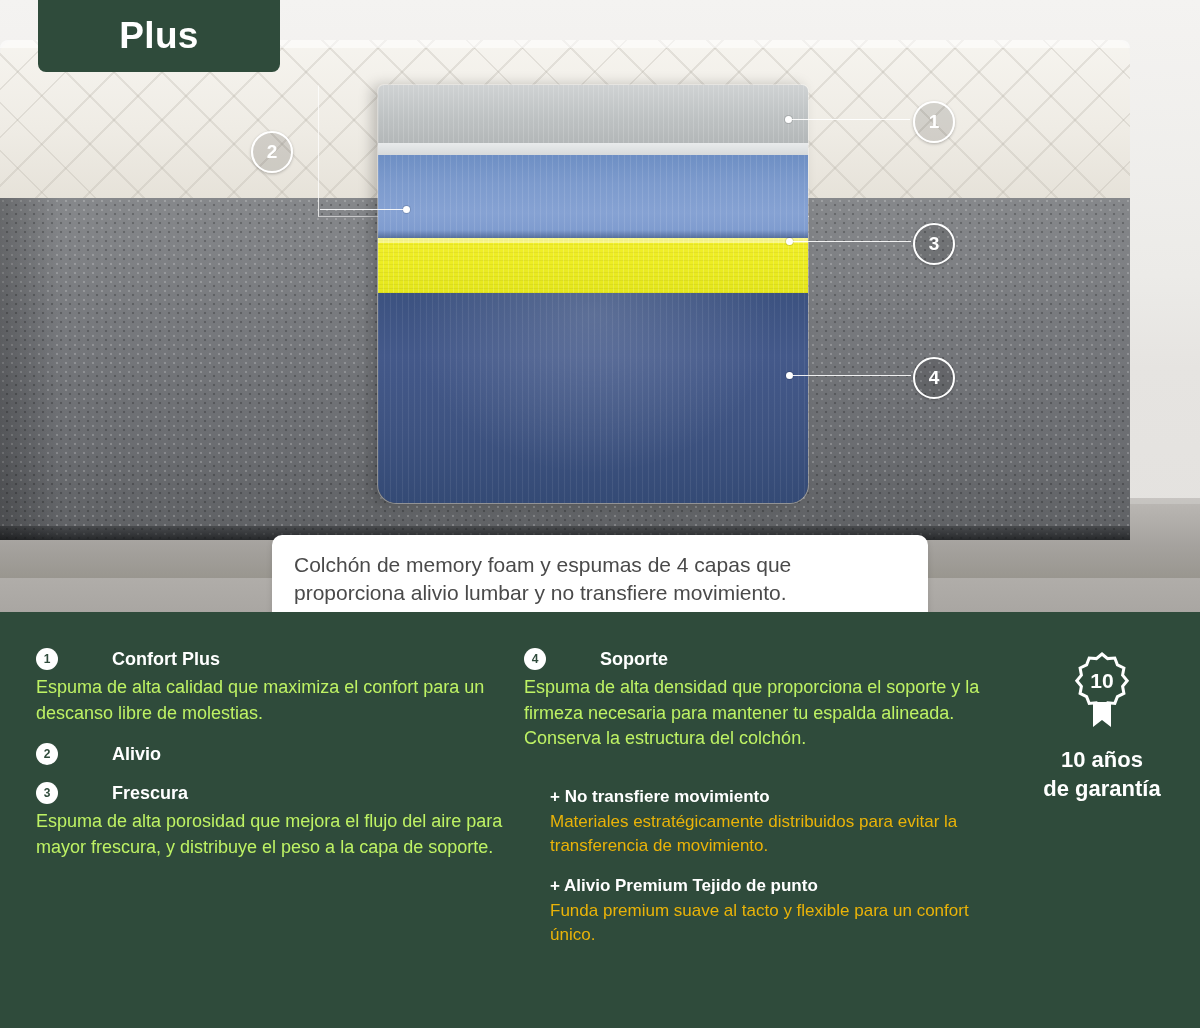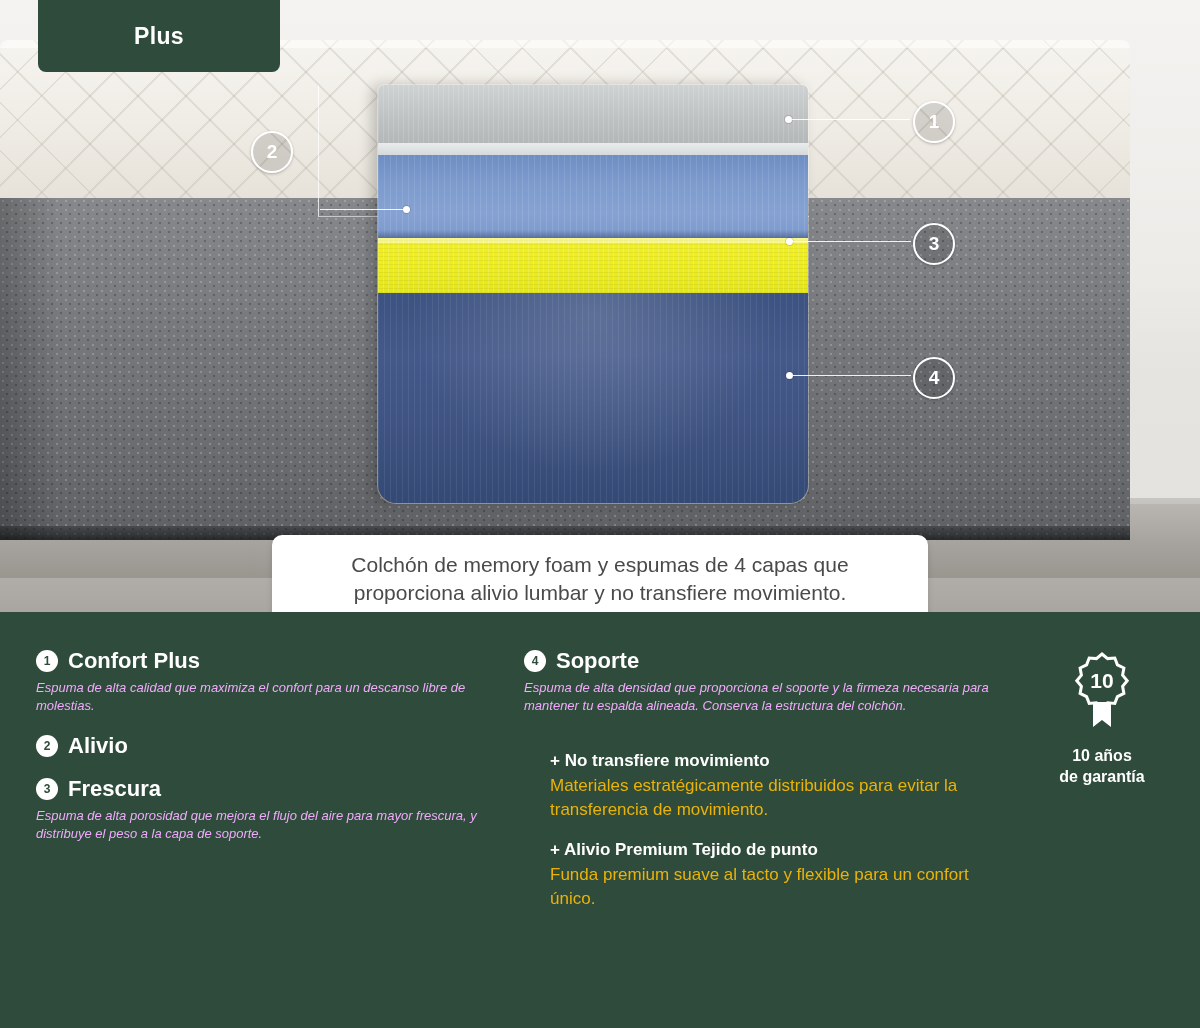--- a/index.html
+++ b/index.html
@@ -189,21 +189,20 @@
     top: 535px;
     width: 656px;
     background: #ffffff;
     border-radius: 10px;
     padding: 16px 22px 18px 22px;
     box-sizing: border-box;
     color: #4a4a4a;
     font-size: 21px;
     line-height: 1.32;
     box-shadow: 0 2px 6px rgba(0,0,0,0.12);
-    text-align: center;
   }
 
   
   .panel {
     position: absolute;
     left: 0;
     top: 612px;
     width: 1200px;
     height: 416px;
     background: #2f4b3b;
@@ -231,29 +230,29 @@
     background: #ffffff;
     color: #2f4b3b;
     font-size: 12px;
     font-weight: bold;
     display: flex;
     align-items: center;
     justify-content: center;
     flex: 0 0 auto;
   }
   .feature-title {
-    font-size: 22px;
+    font-size: 18px;
     font-weight: bold;
     color: #ffffff;
+    margin-left: 44px;
   }
   .feature-body {
-    font-size: 13px;
+    font-size: 18px;
     line-height: 1.42;
-    color: #f0abfc;
-    font-style: italic;
+    color: #bef264;
   }
   .subfeature { margin: 0 0 18px 26px; }
   .subfeature-title {
     font-size: 17px;
     font-weight: bold;
     margin-bottom: 3px;
   }
   .subfeature-body {
     font-size: 17px;
     line-height: 1.42;
@@ -263,21 +262,21 @@
   
   .badge-block { margin-bottom: 46px; }
   .badge-ribbon {
     position: relative;
     width: 84px;
     height: 84px;
     margin: 0 auto 14px auto;
     text-align: center;
   }
   .badge-label {
-    font-size: 16px;
+    font-size: 22px;
     font-weight: bold;
     line-height: 1.3;
   }
   .moon-wrap {
     width: 84px; height: 84px;
     margin: 0 auto 14px auto;
     position: relative;
   }
 
   .hero-clip-top-hi {
@@ -292,21 +291,21 @@
     left: 38px;
     top: 0;
     width: 242px;
     height: 72px;
     background: #2f4b3b;
     border-radius: 0 0 8px 8px;
     color: #ffffff;
     display: flex;
     align-items: center;
     justify-content: center;
-    font-size: 23px;
+    font-size: 37px;
     font-weight: bold;
     letter-spacing: .3px;
   }
 </style>
 </head>
 <body>
 
 <div class="page">
 
   <div class="hero">

